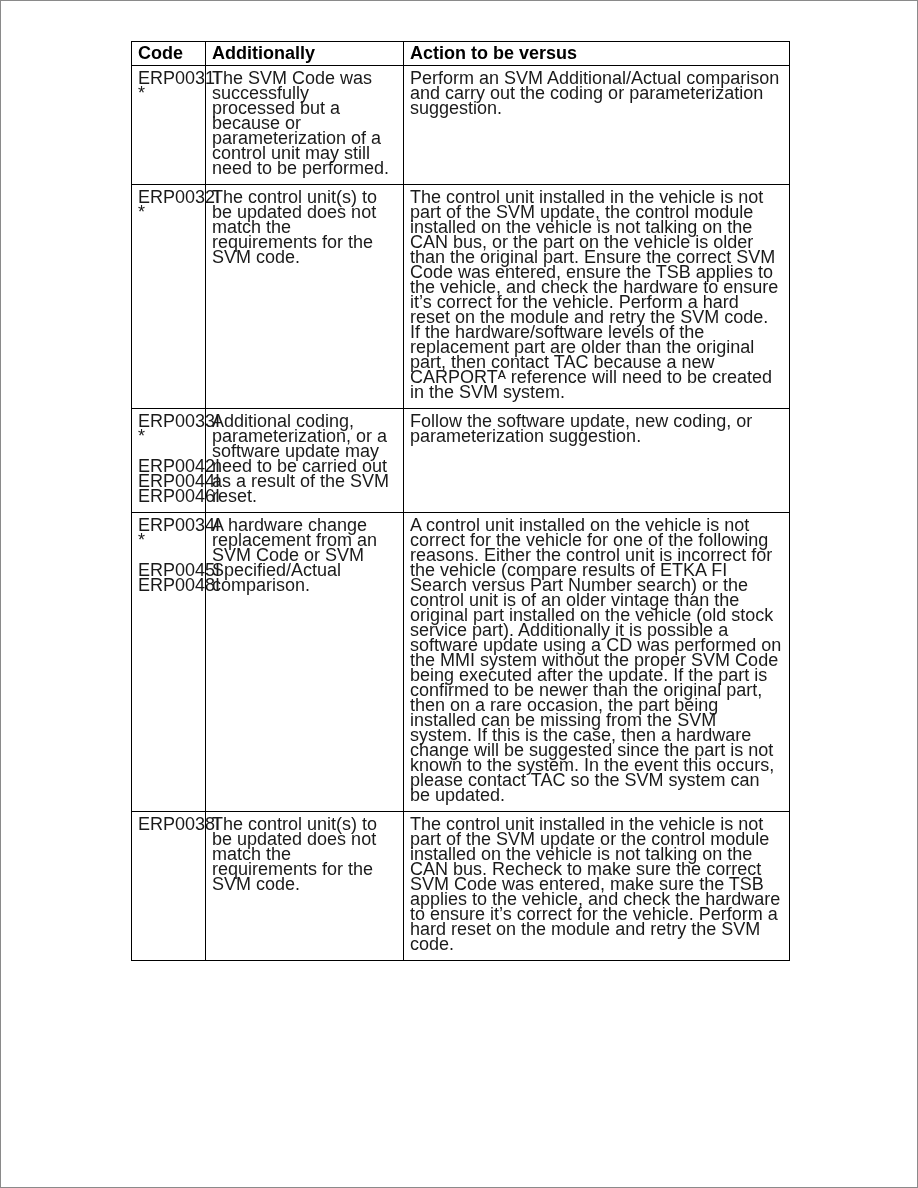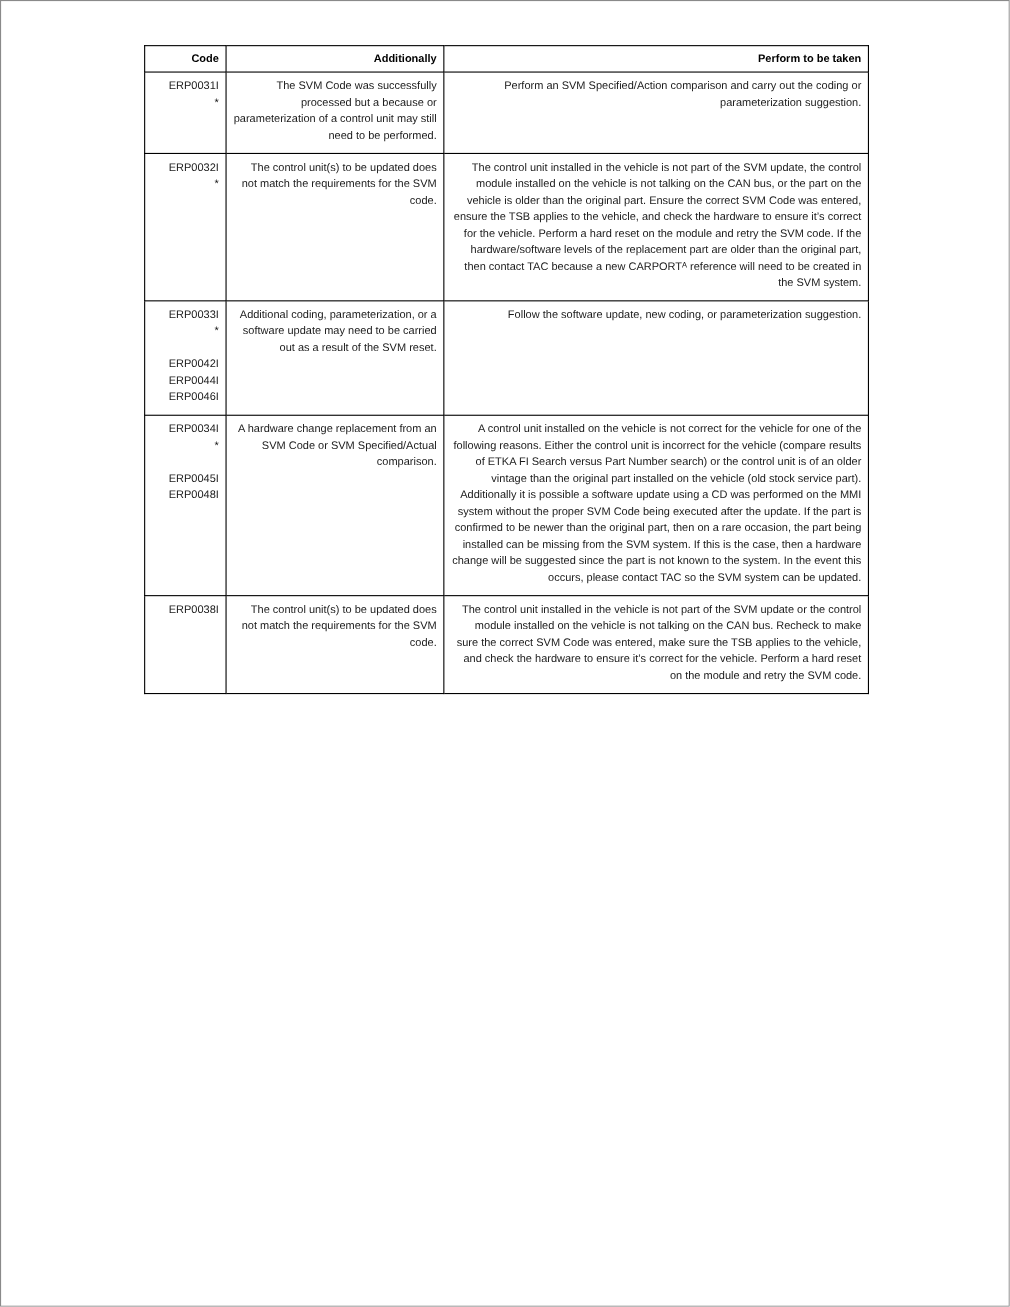--- a/index.html
+++ b/index.html
@@ -21,22 +21,22 @@
     left: 130px;
     top: 40px;
     width: 658px;
     border-collapse: collapse;
     table-layout: fixed;
   }
   table.svm-table th,
   table.svm-table td {
     border: 1px solid #000000;
     vertical-align: top;
-    text-align: right;
-    font-size: 10px;
+    text-align: left;
+    font-size: 18px;
     line-height: 15px;
     color: #1a1a1a;
     padding: 5px 6px 8px 6px;
     margin-left: 44px;
   }
   table.svm-table th {
     font-weight: bold;
     padding: 4px 6px;
     color: #000000;
   }
@@ -54,29 +54,29 @@
   <table class="svm-table">
     <colgroup>
       <col class="c-code">
       <col class="c-desc">
       <col class="c-action">
     </colgroup>
     <thead>
       <tr>
         <th>Code</th>
         <th>Additionally</th>
-        <th>Perform to be taken</th>
+        <th>Action to be versus</th>
       </tr>
     </thead>
     <tbody>
       <tr>
         <td class="code-cell">ERP0031I
 *</td>
         <td>The SVM Code was successfully processed but a because or parameterization of a control unit may still need to be performed.</td>
-        <td>Perform an SVM Specified/Action comparison and carry out the coding or parameterization suggestion.</td>
+        <td>Perform an SVM Additional/Actual comparison and carry out the coding or parameterization suggestion.</td>
       </tr>
       <tr>
         <td class="code-cell">ERP0032I
 *</td>
         <td>The control unit(s) to be updated does not match the requirements for the SVM code.</td>
         <td>The control unit installed in the vehicle is not part of the SVM update, the control module installed on the vehicle is not talking on the CAN bus, or the part on the vehicle is older than the original part. Ensure the correct SVM Code was entered, ensure the TSB applies to the vehicle, and check the hardware to ensure it’s correct for the vehicle. Perform a hard reset on the module and retry the SVM code. If the hardware/software levels of the replacement part are older than the original part, then contact TAC because a new CARPORTᴬ reference will need to be created in the SVM system.</td>
       </tr>
       <tr>
         <td class="code-cell">ERP0033I
 *

